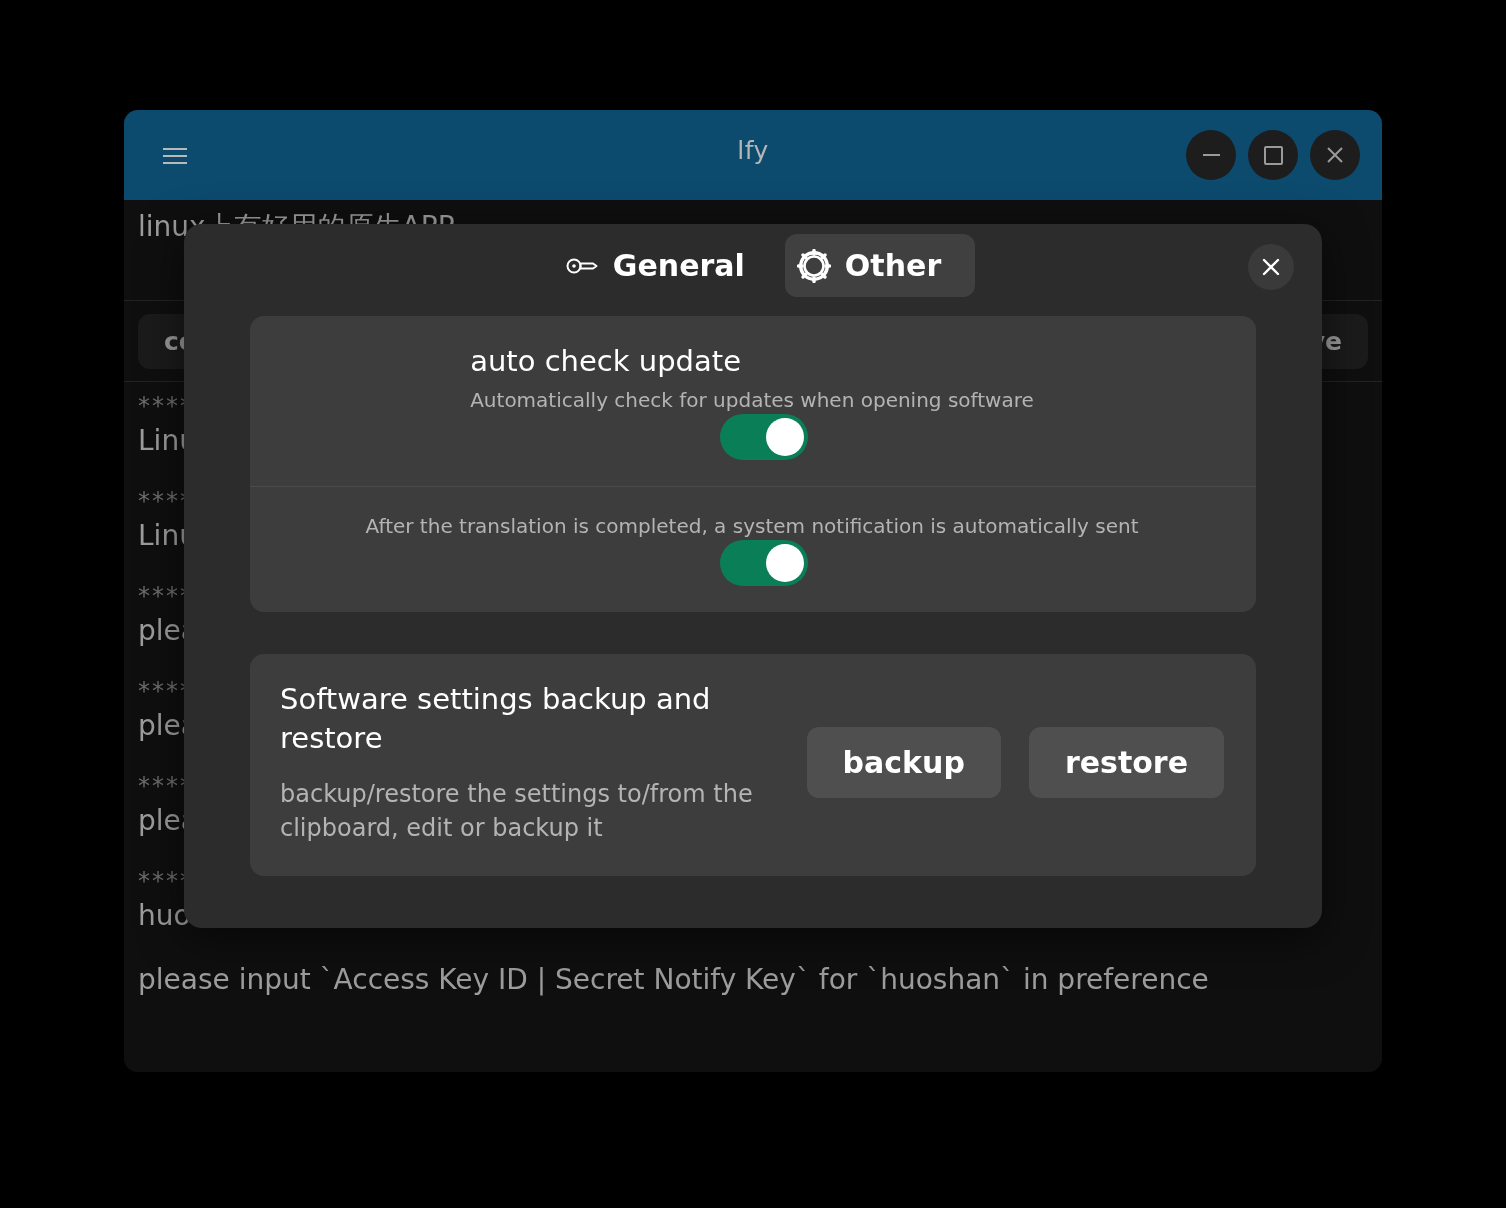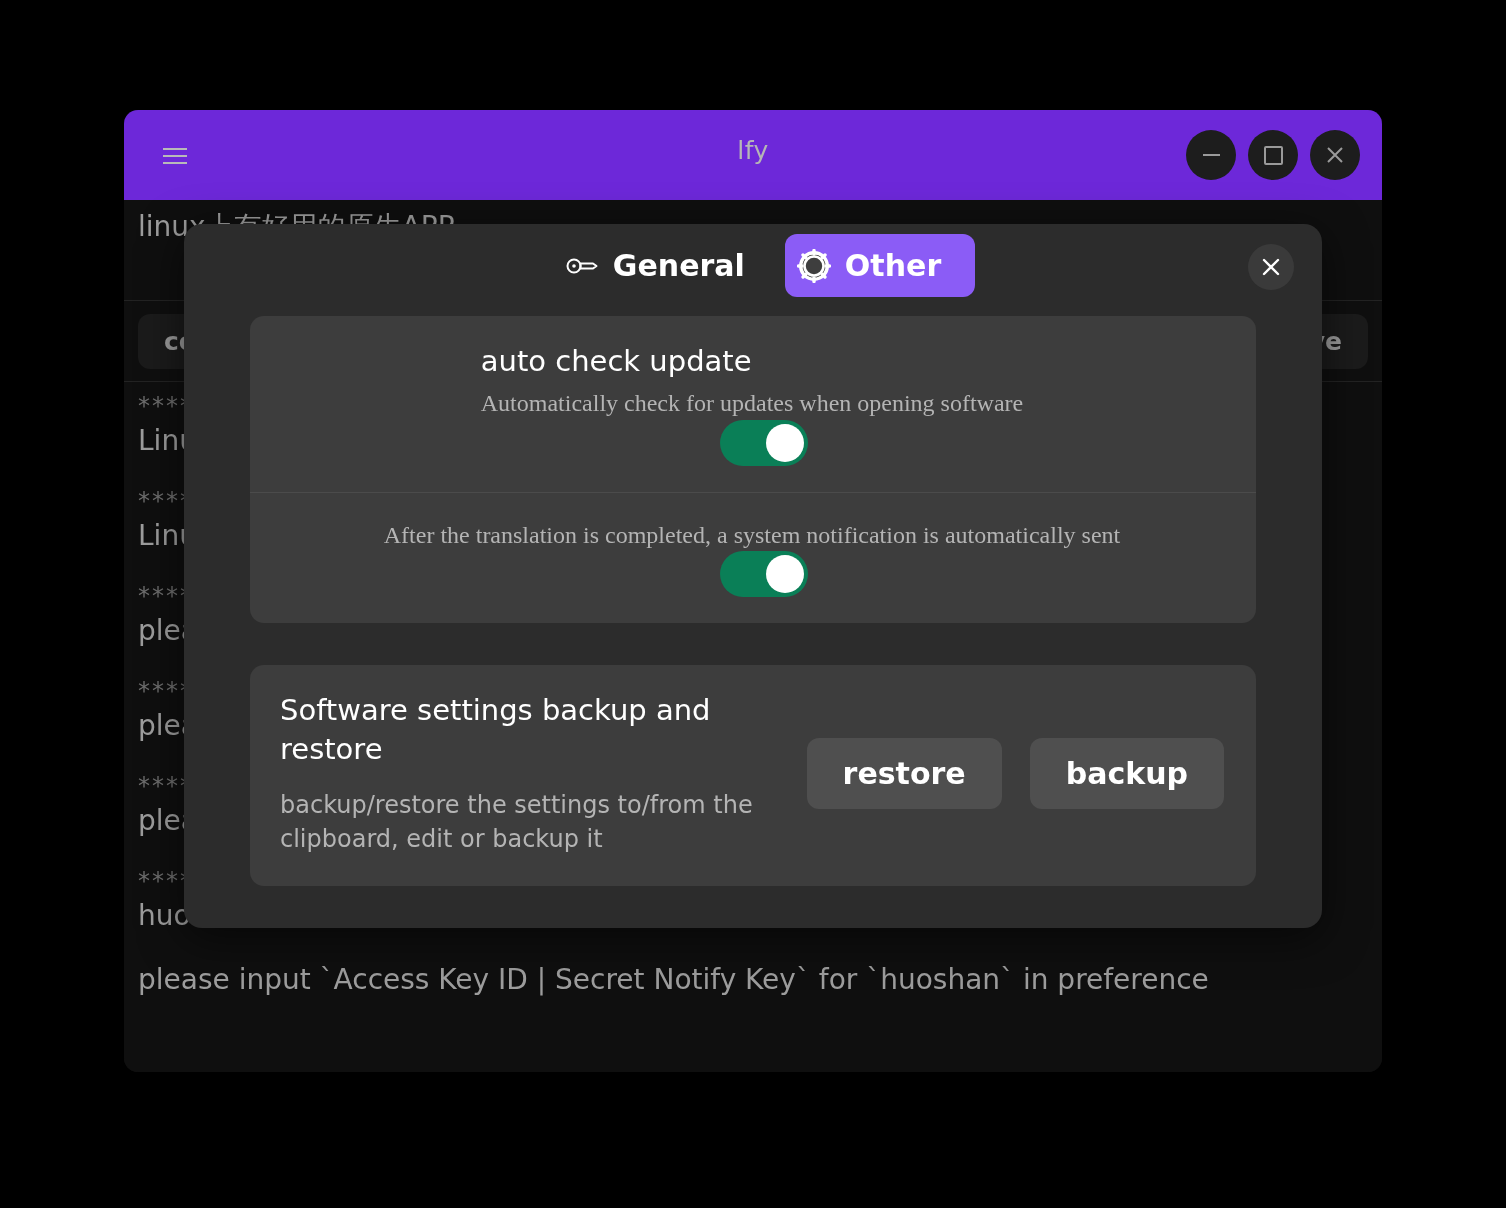--- a/index.html
+++ b/index.html
@@ -27,21 +27,21 @@
     width: 1258px;
     height: 962px;
     background: #131313;
     border-radius: 14px;
     overflow: hidden;
   }
 
   .titlebar {
     position: relative;
     height: 90px;
-    background: #6d28d9;
+    background: #0c4a6e;
   }
 
   .hamburger-btn {
     position: absolute;
     left: 28px;
     top: 22px;
     width: 46px;
     height: 46px;
     display: flex;
     align-items: center;
@@ -197,21 +197,21 @@
     display: flex;
     align-items: center;
     gap: 14px;
     padding: 14px 34px;
     border-radius: 12px;
     font-size: 30px;
     color: #ffffff;
     font-weight: 600;
     white-space: nowrap;
   }
-  .tab.active { background: #8b5cf6; padding-left: 12px; }
+  .tab.active { background: #404040; padding-left: 12px; }
 
   .tab-icon {
     display: inline-flex;
     align-items: center;
     justify-content: center;
     width: 34px;
     height: 34px;
   }
 
   .dialog-close {
@@ -247,24 +247,23 @@
   .setting-row + .setting-row { border-top: 1px solid #4b4b4b; }
 
   .setting-text { min-width: 0; }
   .setting-title {
     font-size: 29px;
     color: #ffffff;
     line-height: 1.35;
     margin-bottom: 6px;
   }
   .setting-desc {
-    font-size: 24px;
+    font-size: 20px;
     color: #b4b4b4;
     line-height: 1.35;
-    font-family: Liberation Serif, serif;
   }
 
   .toggle {
     flex: none;
     width: 88px;
     height: 46px;
     border-radius: 23px;
     background: #0a7f57;
     position: relative;
     margin-left: 24px;
@@ -488,21 +487,21 @@
 
       </div>
 
 
       <div class="card backup-card">
         <div class="backup-text">
           <div class="backup-title">Software settings backup and restore</div>
           <div class="backup-desc">backup/restore the settings to/from the clipboard, edit or backup it</div>
         </div>
         <div class="backup-actions">
+          <div class="action-btn">backup</div>
           <div class="action-btn">restore</div>
-          <div class="action-btn">backup</div>
         </div>
       </div>
 
     </div>
   </div>
 
 </div>
 
 </body></html>

